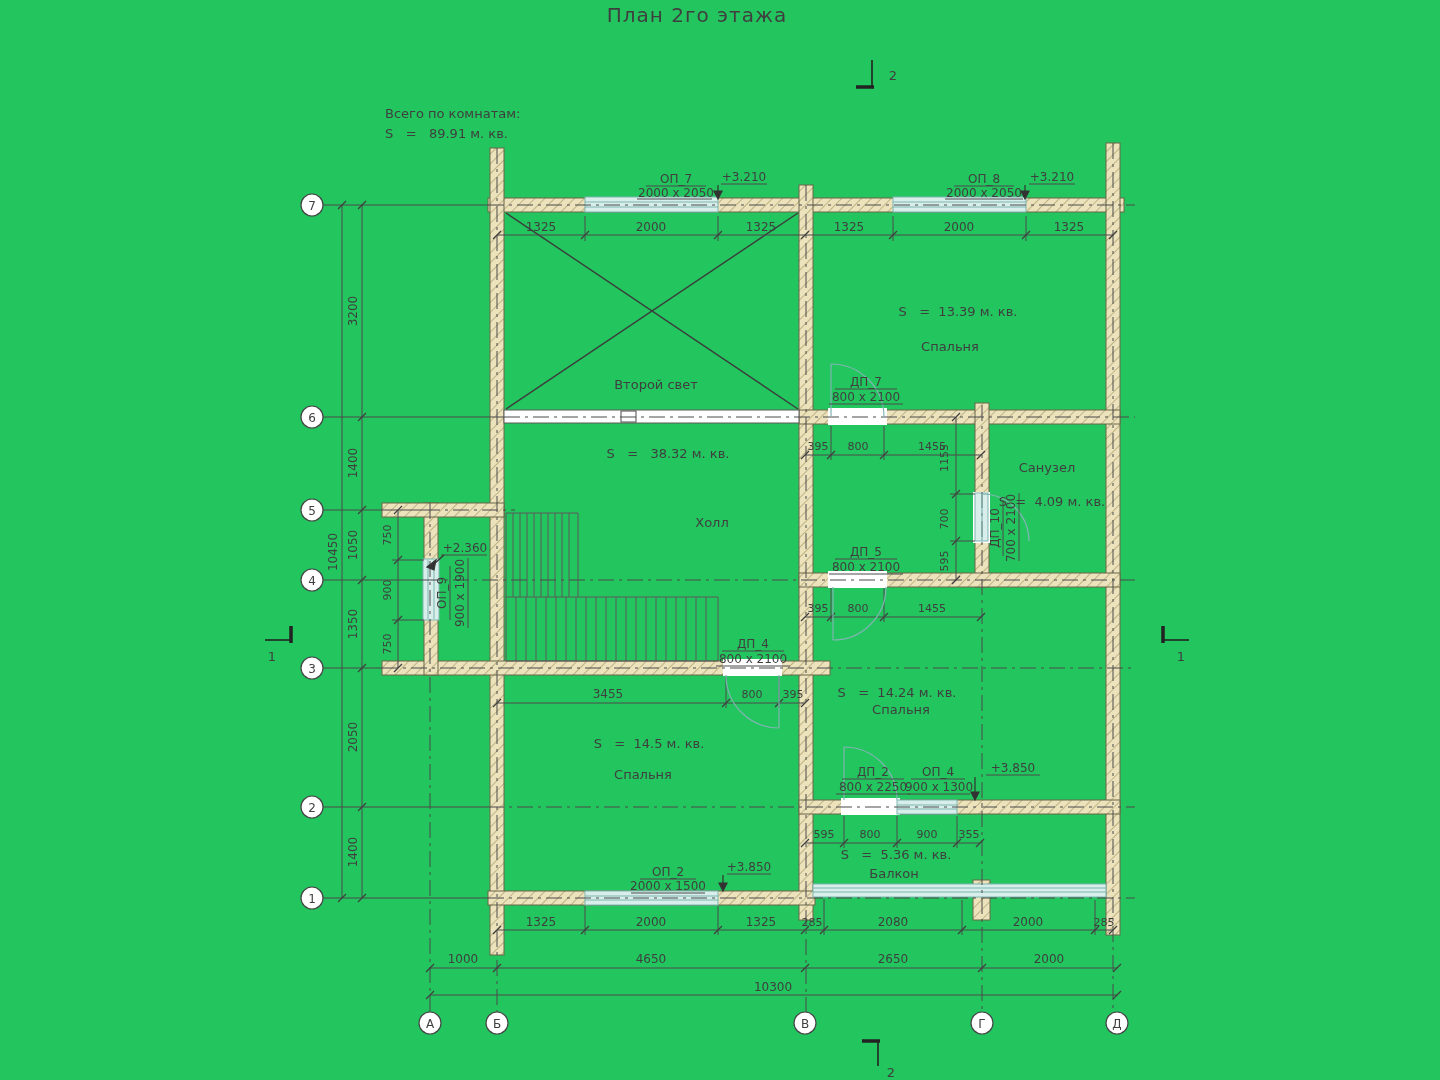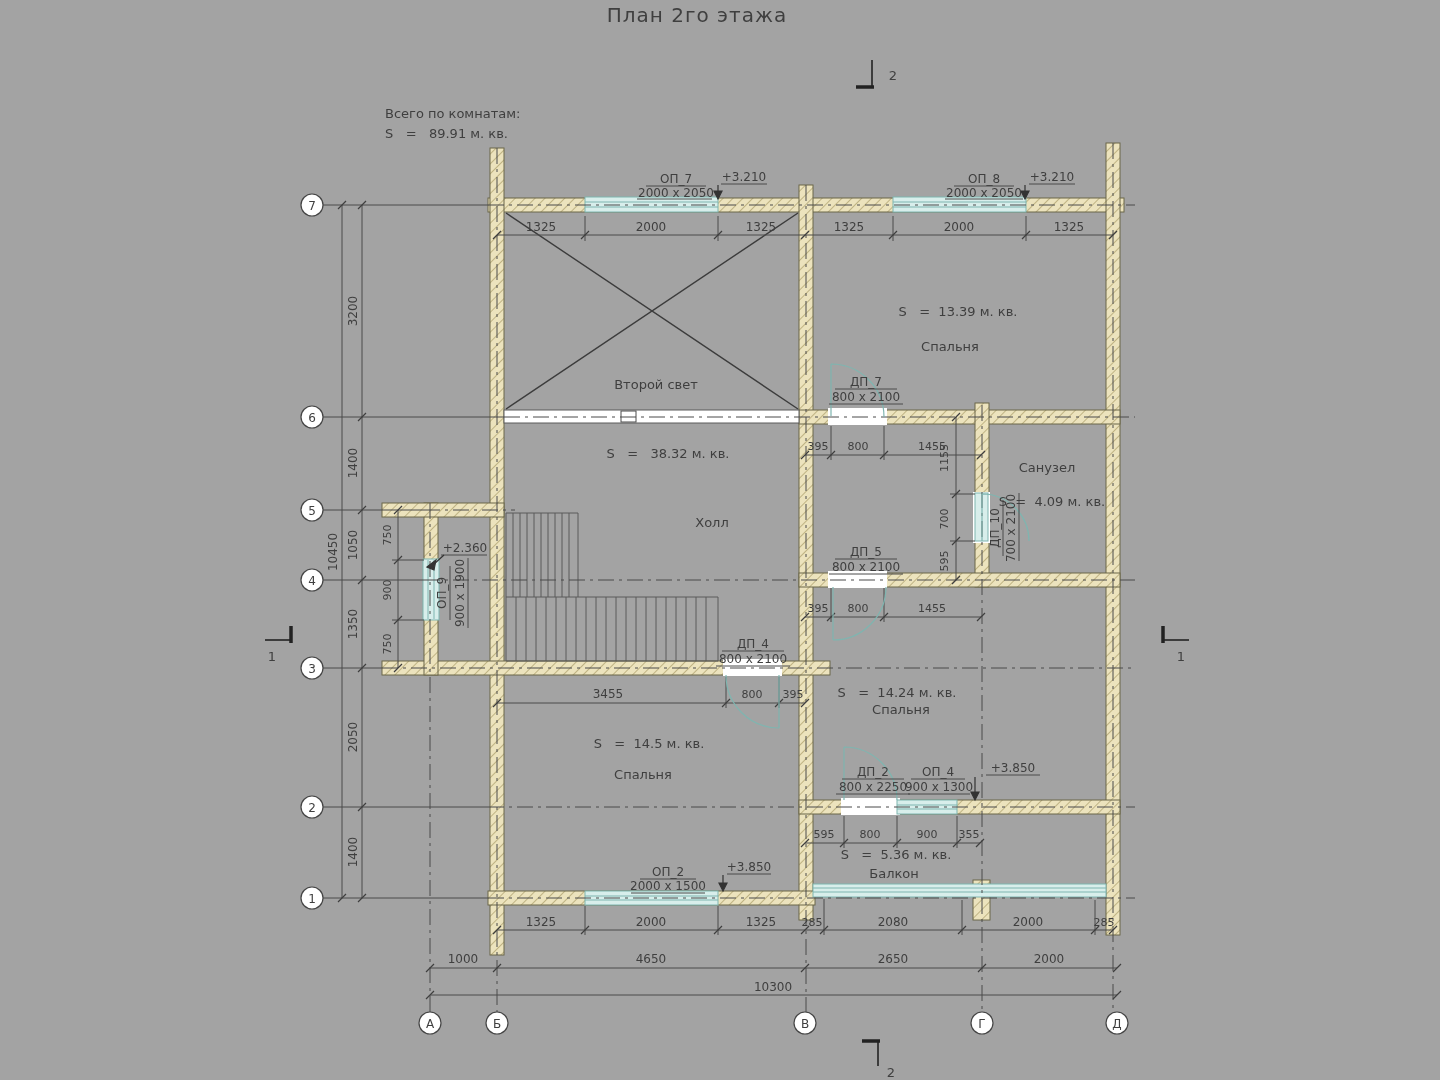--- a/index.html
+++ b/index.html
@@ -1,16 +1,16 @@
 <!DOCTYPE html>
 <html><head>
 <meta charset="utf-8">
 <style>
   html,body{margin:0;padding:0;background:#ffffff;}
-  .canvas{position:relative;width:1440px;height:1080px;background:#a3a3a3;overflow:hidden;
+  .canvas{position:relative;width:1440px;height:1080px;background:#22c55e;overflow:hidden;
           font-family:"DejaVu Sans", sans-serif;}
   svg{position:absolute;left:0;top:0;}
   text{fill:#3f3f3f;font-family:"DejaVu Sans", sans-serif;}
   .t11{font-size:11px;} .t12{font-size:12px;} .t13{font-size:13px;} .t20{font-size:20px;letter-spacing:1px;}
   .mid{text-anchor:middle;}
 </style>
 </head>
 <body>
 
 <div class="canvas">

